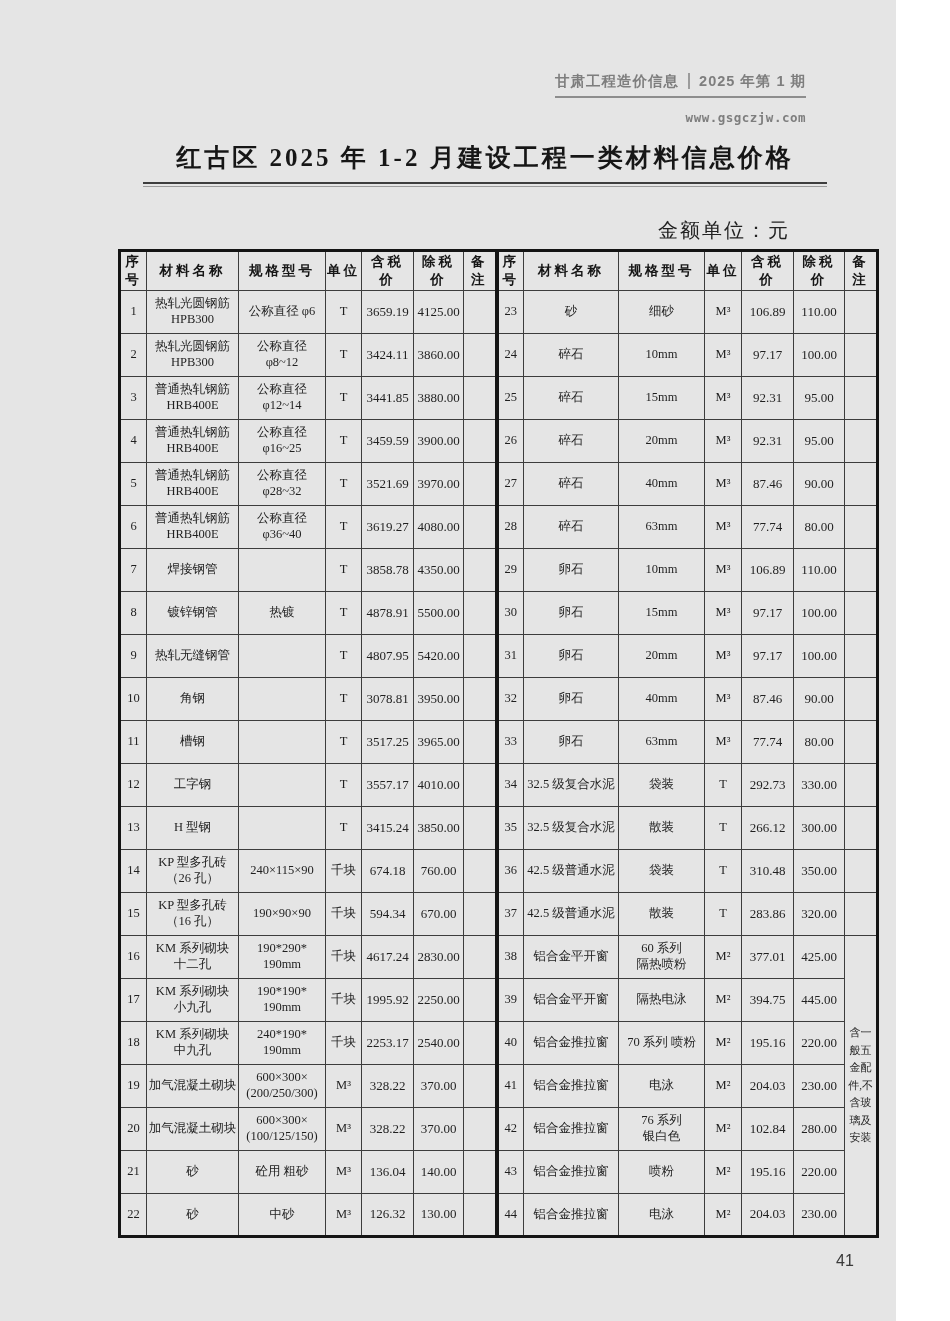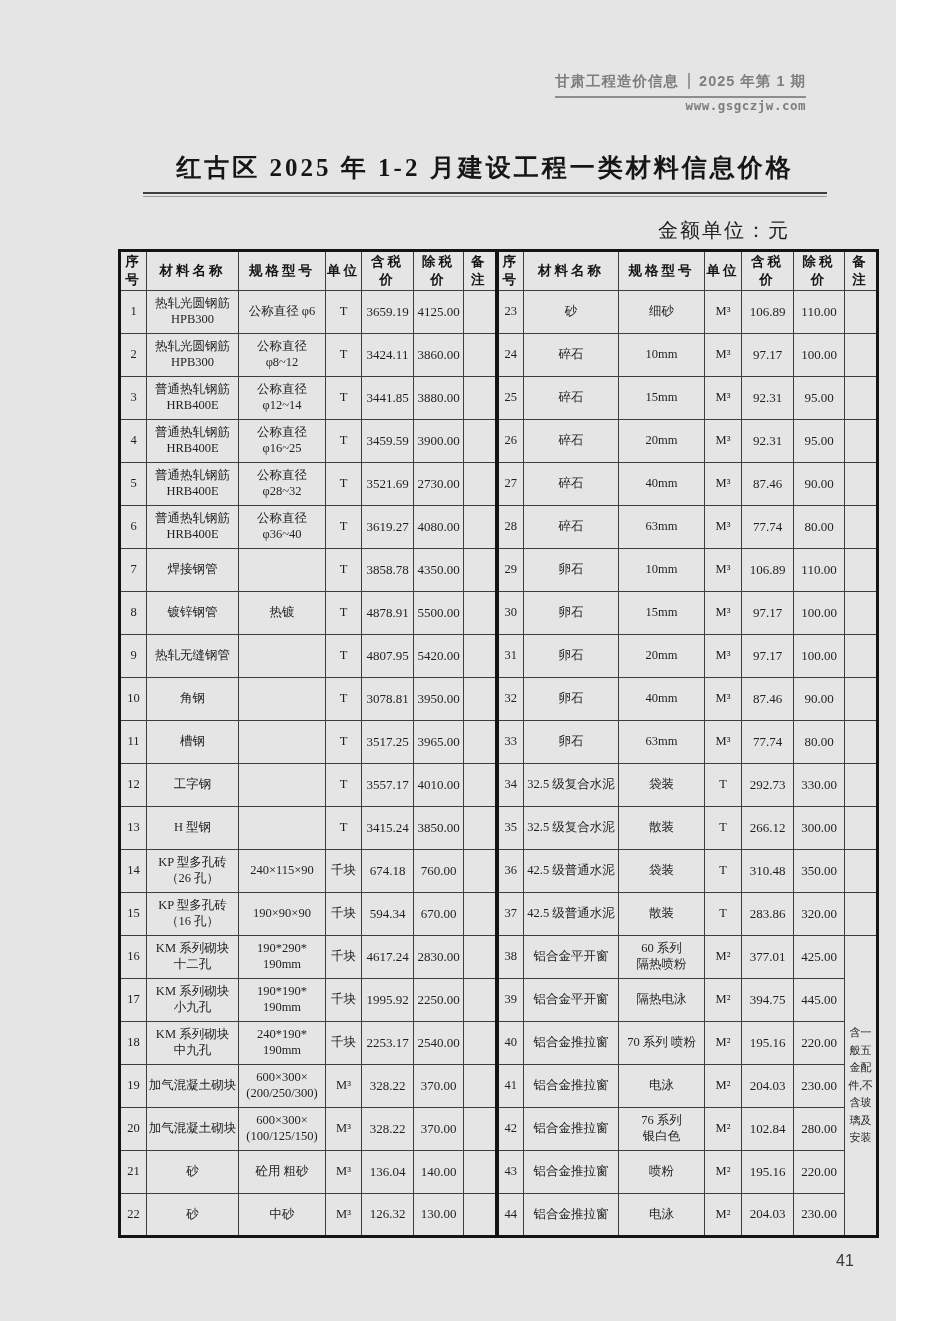--- a/index.html
+++ b/index.html
@@ -9,24 +9,24 @@
   }
 
   
   .masthead { position:absolute; top:72px; right:90px; text-align:right;
               color:#7e7e7e; font-family:"Liberation Sans","DejaVu Sans",sans-serif; }
   .masthead-line1 { font-size:14.5px; font-weight:600; letter-spacing:1px; white-space:nowrap; }
   .vbar { display:inline-block; width:0; height:16px; border-left:2px solid #9b9b9b;
           margin:0 9px; vertical-align:-3px; }
   .masthead-rule { height:2px; background:#8d8d8d; margin-top:5px; }
   .masthead-site { font-family:"DejaVu Sans Mono",monospace; font-size:12.5px; font-weight:bold;
-                   margin-top:0; letter-spacing:0.5px; }
+                   margin-top:12px; letter-spacing:0.5px; }
 
   
-  .title-wrap { position:absolute; top:151px; left:143px; width:684px; text-align:center; }
+  .title-wrap { position:absolute; top:141px; left:143px; width:684px; text-align:center; }
   .title { font-size:25px; font-weight:bold; letter-spacing:3px; white-space:nowrap; color:#161616; }
   .title-rule1 { height:2px; background:#3e3e3e; margin-top:8px; }
   .title-rule2 { height:1px; background:#9c9c9c; margin-top:2px; }
 
   .unit-note { position:absolute; top:217px; right:106px; font-size:20px; letter-spacing:2px; color:#222; }
 
   
   .price-table { position:absolute; top:249px; left:118px; width:758px;
                  border-collapse:collapse; table-layout:fixed;
                  border:3px solid #141414; }
@@ -176,21 +176,21 @@
           <td></td>
         </tr>
         <tr class="data">
           <td class="">5</td>
           <td class="">普通热轧钢筋
 HRB400E</td>
           <td class="">公称直径
 φ28~32</td>
           <td class="">T</td>
           <td class="num">3521.69</td>
-          <td class="num">2730.00</td>
+          <td class="num">3970.00</td>
           <td class=""></td>
           <td class="divider">27</td>
           <td class="">碎石</td>
           <td class="">40mm</td>
           <td class="">M³</td>
           <td class="num">87.46</td>
           <td class="num">90.00</td>
           <td></td>
         </tr>
         <tr class="data">

